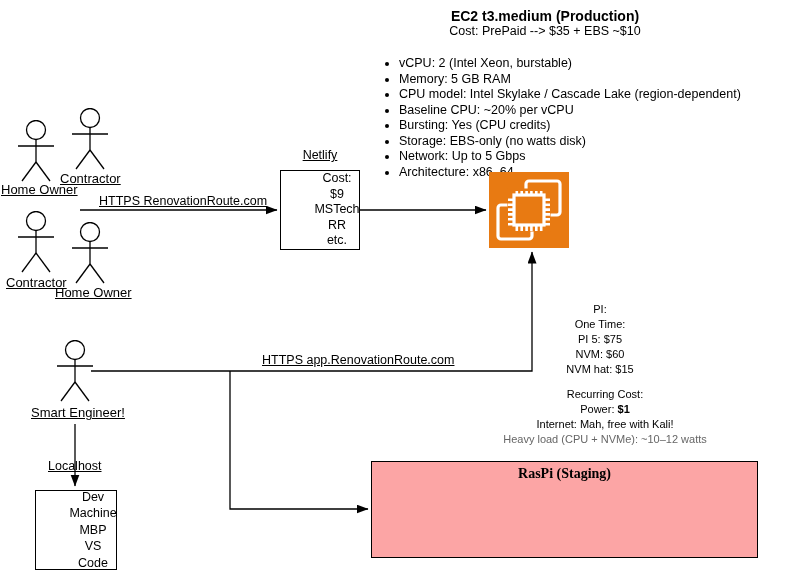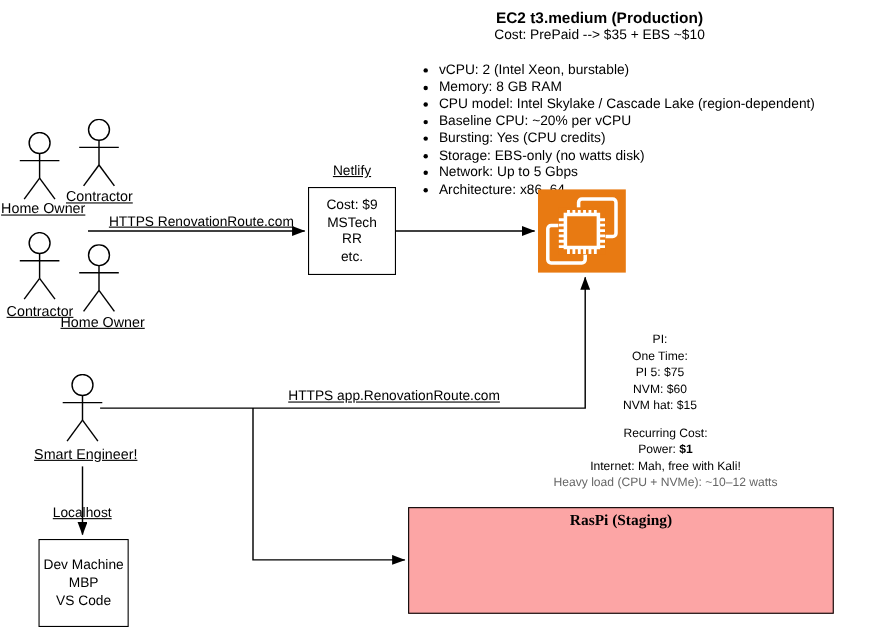--- a/index.html
+++ b/index.html
@@ -3,21 +3,21 @@
 <meta charset="utf-8">
 <style>
   html,body{margin:0;padding:0;background:#fff;}
   .canvas{position:relative;width:801px;height:571px;background:#fff;overflow:hidden;
           font-family:"Liberation Sans","DejaVu Sans",sans-serif;color:#000;}
   .abs{position:absolute;}
   .lbl{font-size:12.5px;line-height:14px;white-space:nowrap;text-decoration:underline;}
   .center{text-align:center;}
   .box{border:1px solid #000;background:#fff;box-sizing:border-box;
        display:flex;flex-direction:column;align-items:center;justify-content:center;
-       text-align:center;font-size:12.5px;}
+       text-align:center;font-size:12.5px;padding-left:34px;}
   .node-title{font-weight:bold;font-size:14px;line-height:16px;}
   .sub{font-size:12.5px;line-height:15px;}
   ul.specs{margin:0;padding:0 0 0 17px;font-size:12.5px;}
   ul.specs li{line-height:15.5px;white-space:nowrap;}
   .pi-block{font-size:11px;line-height:15px;text-align:center;}
   .gray{color:#666666;}
   .whitebg{background:#fff;padding:0 2px;}
   svg{display:block;}
 </style>
 </head>
@@ -106,21 +106,21 @@
     <div>RR</div>
     <div>etc.</div>
   </div>
 
   <div class="abs center" style="left:395px;top:8px;width:300px;">
     <div class="node-title">EC2 t3.medium (Production)</div>
     <div class="sub">Cost: PrePaid --&gt; $35 + EBS ~$10</div>
   </div>
   <ul class="abs specs" style="left:382px;top:56px;">
     <li>vCPU: 2 (Intel Xeon, burstable)</li>
-    <li>Memory: 8 GB RAM</li>
+    <li>Memory: 5 GB RAM</li>
     <li>CPU model: Intel Skylake / Cascade Lake (region-dependent)</li>
     <li>Baseline CPU: ~20% per vCPU</li>
     <li>Bursting: Yes (CPU credits)</li>
     <li>Storage: EBS-only (no watts disk)</li>
     <li>Network: Up to 5 Gbps</li>
     <li>Architecture: x86_64</li>
   </ul>
 
   <svg class="abs" style="left:489px;top:172px;" width="80" height="76" viewBox="0 0 80 76">
     <rect x="0" y="0" width="80" height="76" fill="#E87A12"></rect>

